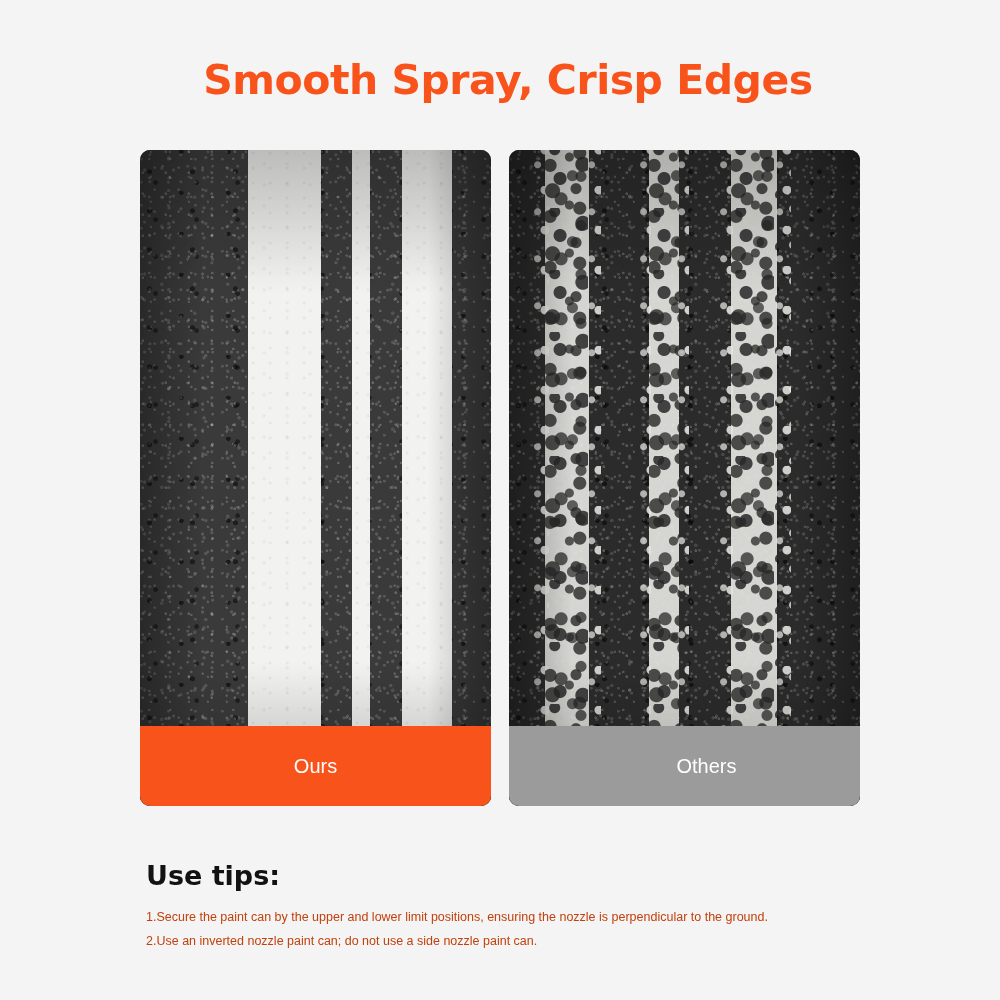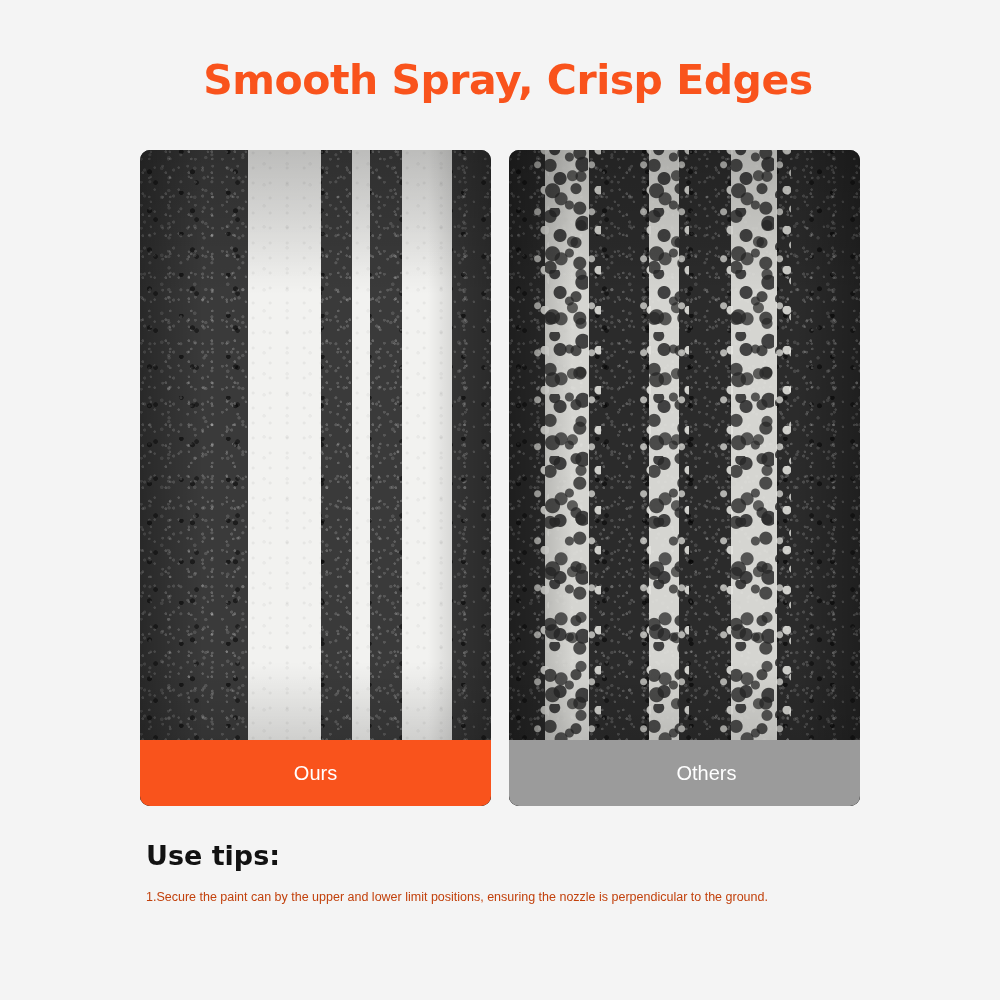--- a/index.html
+++ b/index.html
@@ -150,36 +150,36 @@
   .rough-edge.e2b { left: 166px; width: 14px; }
   .rough-edge.e3 { left: 208px; width: 16px; }
   .rough-edge.e3b { left: 264px; width: 18px; }
 
   
   .label {
     position: absolute;
     left: 0;
     right: 0;
     bottom: 0;
-    height: 66px;
+    height: 80px;
     display: flex;
     align-items: center;
     justify-content: center;
     font-size: 20px;
     color: #ffffff;
     font-family: "Liberation Sans", sans-serif;
   }
   .label.ours { background: #f9531c; }
   .label.others { background: #9b9b9b; padding-left: 44px; }
 
   
   .tips {
     position: absolute;
     left: 146px;
-    top: 840px;
+    top: 860px;
     width: 720px;
   }
   .tips-title {
     font-size: 27px;
     font-weight: bold;
     color: #121212;
     margin: 0 0 14px 0;
     font-family: "DejaVu Sans", sans-serif;
   }
   .tip-line {
@@ -221,15 +221,16 @@
       <div class="rough-edge e3b"></div>
       <div class="vignette"></div>
       <div class="label others">Others</div>
     </div>
 
   </div>
 
   <div class="tips">
     <div class="tips-title">Use tips:</div>
     <div class="tip-line">1.Secure the paint can by the upper and lower limit positions, ensuring the nozzle is perpendicular to the ground.</div>
+    <div class="tip-line">2.Use an inverted nozzle paint can; do not use a side nozzle paint can.</div>
   </div>
 
 </div>
 
 </body></html>

